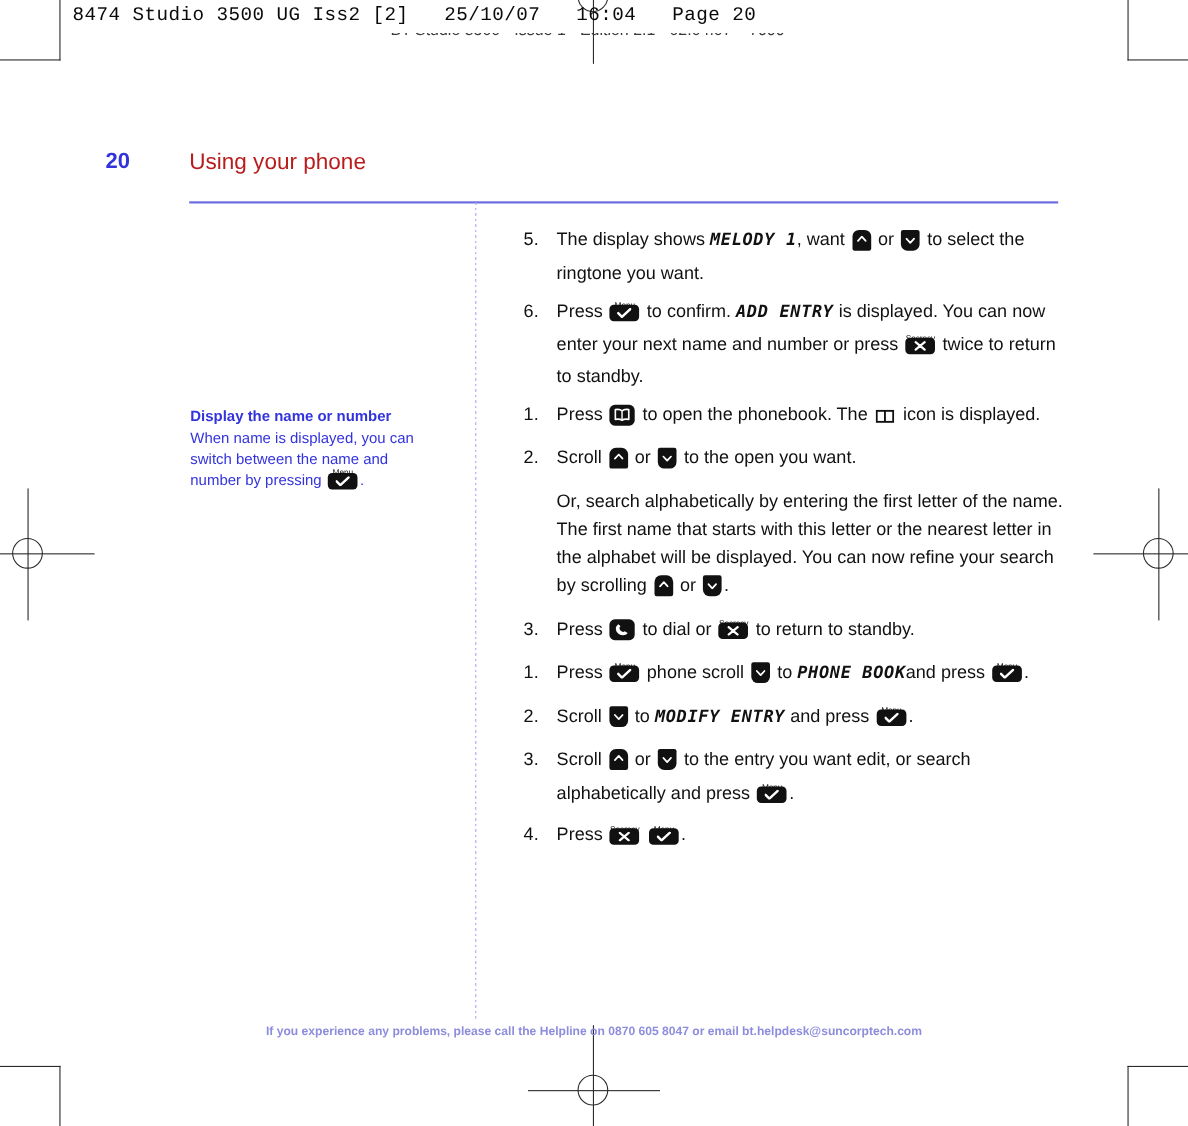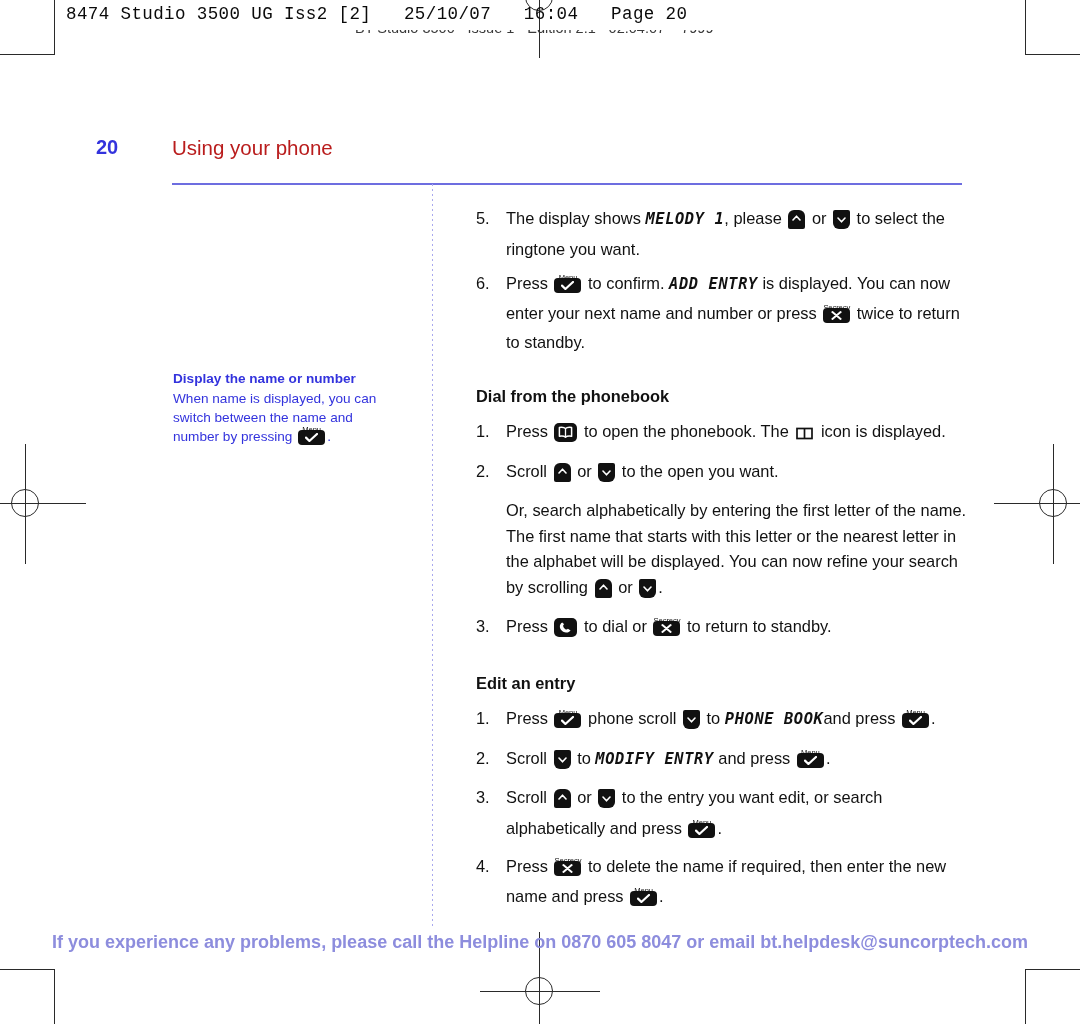--- a/index.html
+++ b/index.html
@@ -250,21 +250,21 @@
     margin: 0 3px;
   }
 
   
   .footer {
     position: absolute;
     left: 0;
     top: 932px;
     width: 1080px;
     text-align: center;
-    font-size: 18px;
+    font-size: 11px;
     font-weight: 700;
     color: #8d8ddd;
   }
 </style>
 </head>
 <body>
 
 <div class="crop-corner crop-tl"></div>
 <div class="crop-corner crop-tr"></div>
 <div class="crop-corner crop-bl"></div>
@@ -315,21 +315,21 @@
       </span>
     </span><span>.</span>
   </div>
 </div>
 
 <div class="main-col">
 
   <div class="step">
     <span class="step-num">5.</span>
     <span>The display shows</span>
-    <span class="lcd">MELODY 1</span><span>, please</span>
+    <span class="lcd">MELODY 1</span><span>, want</span>
     <span class="key key-up">
       <span class="cap">
         <svg width="9" height="6" viewBox="0 0 9 6">
             <path d="M1 5 L4.5 1.2 L8 5" stroke="#ffffff" stroke-width="1.6" fill="none" stroke-linecap="round" stroke-linejoin="round"></path>
           </svg>
       </span>
     </span>
     <span>or</span>
     <span class="key key-down">
       <span class="cap">
@@ -359,21 +359,20 @@
       <span class="klabel">Secrecy</span>
       <span class="cap">
         <svg width="11" height="9" viewBox="0 0 11 9">
             <path d="M1.4 1.1 L9.6 7.9 M9.6 1.1 L1.4 7.9" stroke="#ffffff" stroke-width="2" fill="none" stroke-linecap="round"></path>
           </svg>
       </span>
     </span>
     <span>twice to return to standby.</span>
   </div>
 
-  <div class="sec-head">Dial from the phonebook</div>
 
   <div class="step">
     <span class="step-num">1.</span>
     <span>Press</span>
     <span class="key key-book">
       <span class="cap">
         <svg width="15" height="12" viewBox="0 0 15 12">
           <path d="M7.5 2.6 C6.2 1.2 3.6 1.0 1.4 1.4 L1.4 10.3 C3.6 9.9 6.2 10.1 7.5 11.2 C8.8 10.1 11.4 9.9 13.6 10.3 L13.6 1.4 C11.4 1.0 8.8 1.2 7.5 2.6 Z" fill="none" stroke="#ffffff" stroke-width="1.5" stroke-linejoin="round"></path>
           <path d="M7.5 2.8 L7.5 11.0" stroke="#ffffff" stroke-width="1.3"></path>
         </svg>
@@ -444,21 +443,20 @@
       <span class="klabel">Secrecy</span>
       <span class="cap">
         <svg width="11" height="9" viewBox="0 0 11 9">
             <path d="M1.4 1.1 L9.6 7.9 M9.6 1.1 L1.4 7.9" stroke="#ffffff" stroke-width="2" fill="none" stroke-linecap="round"></path>
           </svg>
       </span>
     </span>
     <span>to return to standby.</span>
   </div>
 
-  <div class="sec-head tight">Edit an entry</div>
 
   <div class="step">
     <span class="step-num">1.</span>
     <span>Press</span>
     <span class="key key-menu">
       <span class="klabel">Menu</span>
       <span class="cap">
         <svg width="13" height="9" viewBox="0 0 13 9">
             <path d="M1 4.6 L4.4 8 L12 1" stroke="#ffffff" stroke-width="2.2" fill="none" stroke-linecap="round" stroke-linejoin="round"></path>
           </svg>
@@ -540,21 +538,20 @@
     <span class="step-num">4.</span>
     <span>Press</span>
     <span class="key key-secrecy">
       <span class="klabel">Secrecy</span>
       <span class="cap">
         <svg width="11" height="9" viewBox="0 0 11 9">
             <path d="M1.4 1.1 L9.6 7.9 M9.6 1.1 L1.4 7.9" stroke="#ffffff" stroke-width="2" fill="none" stroke-linecap="round"></path>
           </svg>
       </span>
     </span>
-    <span>to delete the name if required, then enter the new name and press</span>
     <span class="key key-menu">
       <span class="klabel">Menu</span>
       <span class="cap">
         <svg width="13" height="9" viewBox="0 0 13 9">
             <path d="M1 4.6 L4.4 8 L12 1" stroke="#ffffff" stroke-width="2.2" fill="none" stroke-linecap="round" stroke-linejoin="round"></path>
           </svg>
       </span>
     </span><span>.</span>
   </div>
 

